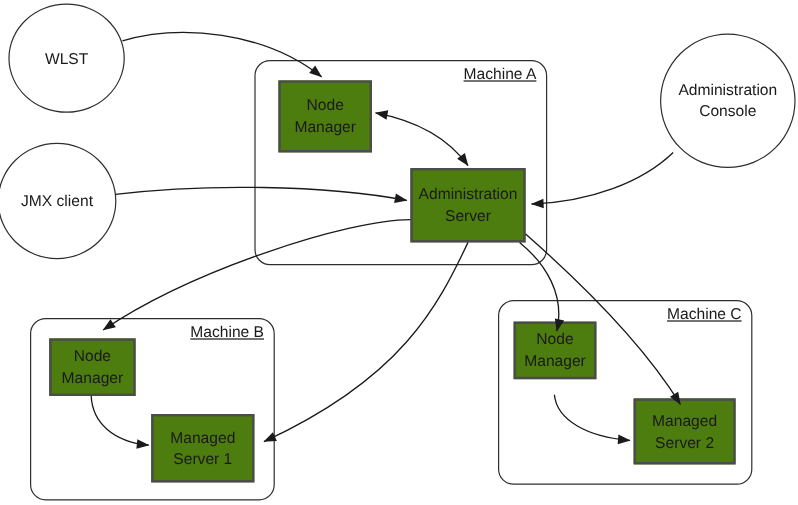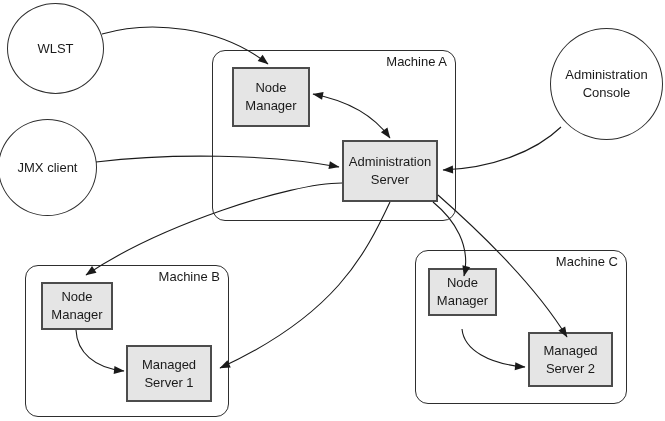--- a/index.html
+++ b/index.html
@@ -37,25 +37,26 @@
     border-radius: 13px;
     background: #ffffff;
     box-sizing: border-box;
     z-index: 1;
   }
   .machine-label {
     position: absolute;
     top: 3px;
     right: 8px;
     white-space: nowrap;
+    text-decoration: underline;
   }
   .server-box {
     position: absolute;
     border: 2px solid #4c4c4c;
-    background: #e5e5e5;
+    background: #4d7c0f;
     display: flex;
     align-items: center;
     justify-content: center;
     text-align: center;
     white-space: pre-line;
     line-height: 1.35;
     box-sizing: border-box;
   }
   .wlst        { left: 7px;   top: 3px;   width: 97px;  height: 91px; }
   .jmx         { left: -2px;  top: 119px; width: 99px;  height: 97px; }

